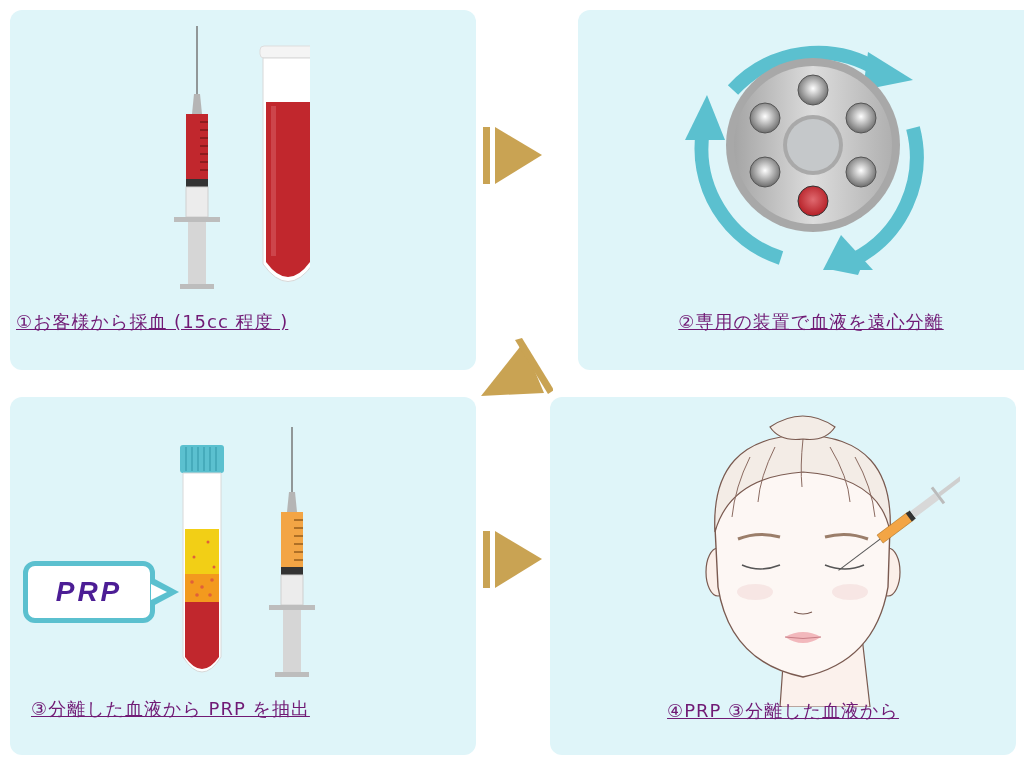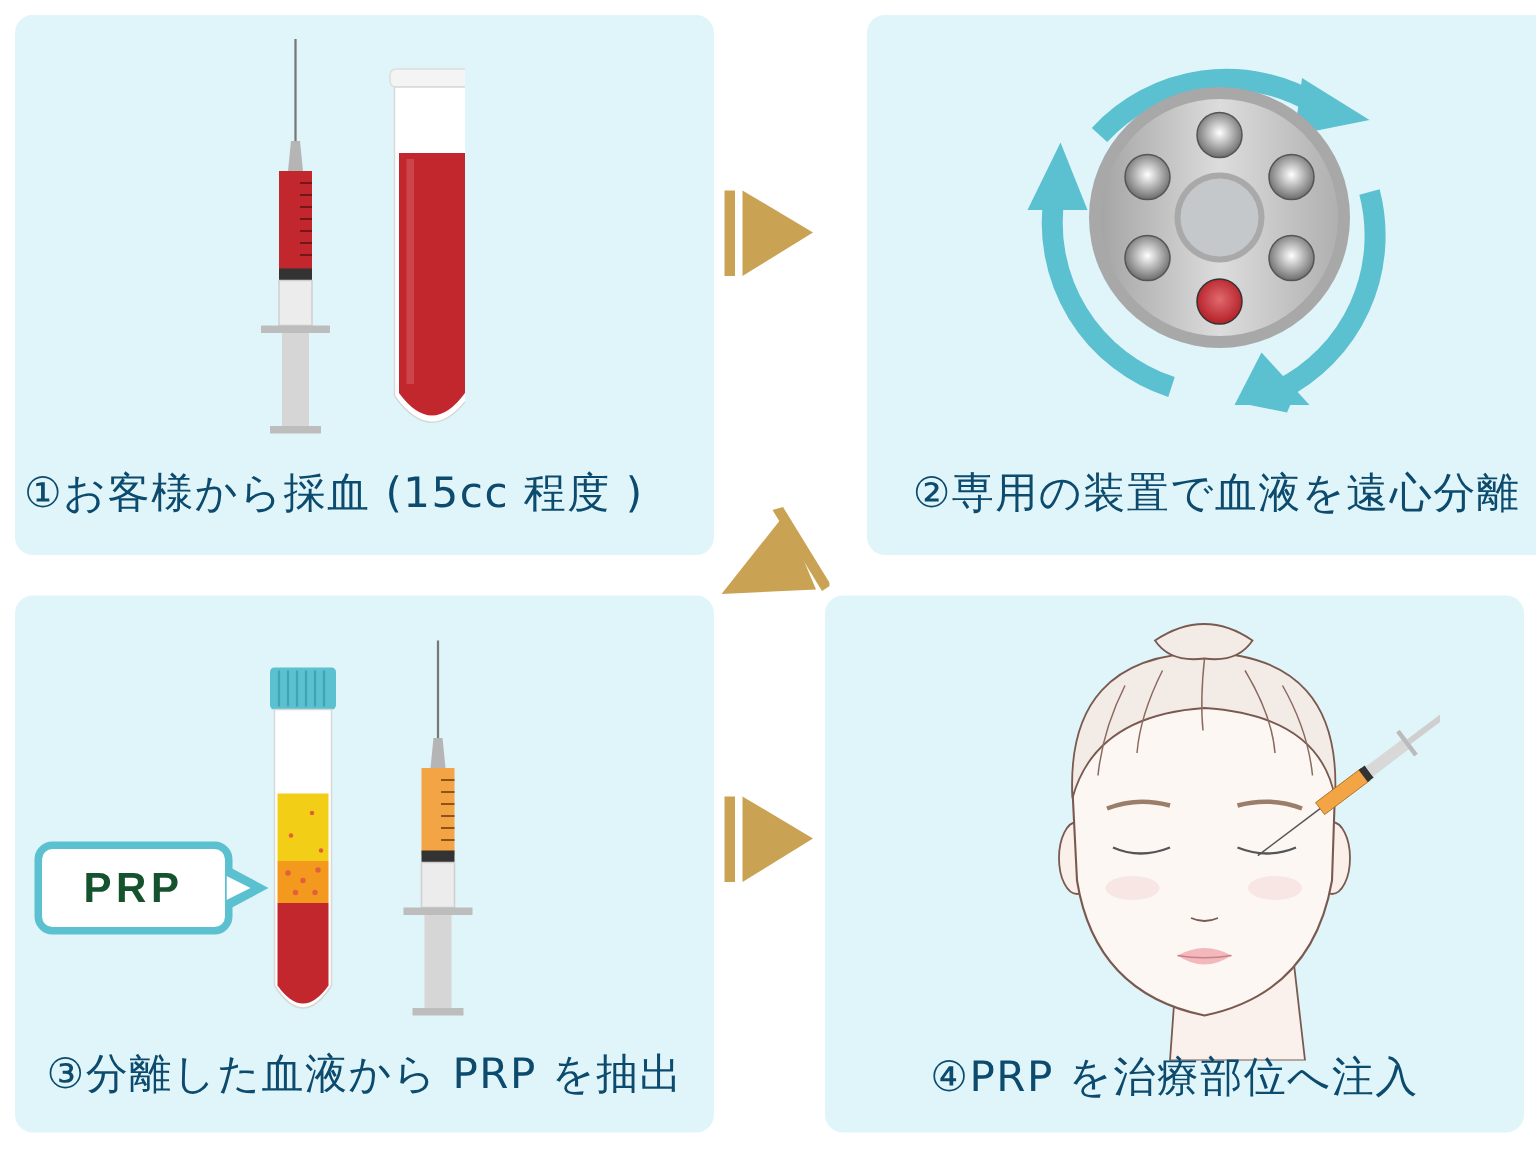--- a/index.html
+++ b/index.html
@@ -3,33 +3,33 @@
 <meta charset="utf-8">
 <style>
   html, body { margin:0; padding:0; background:#ffffff; }
   body { width:1024px; height:768px; position:relative; overflow:hidden;
          font-family:"DejaVu Sans","Liberation Sans",sans-serif; }
   .panel { position:absolute; background:#dff5f9; border-radius:12px; overflow:hidden; }
   .p1 { left:10px; top:10px; width:466px; height:360px; }
   .p2 { left:550px; top:10px; width:466px; height:360px;margin-left:28px; }
   .p3 { left:10px; top:397px; width:466px; height:358px; }
   .p4 { left:550px; top:397px; width:466px; height:358px; }
-  .caption { position:absolute; left:0; right:0; text-align:center; color:#0c4a6e;
-             font-size:28px; letter-spacing:1px; white-space:nowrap; }
+  .caption { position:absolute; left:0; right:0; text-align:center; color:#701a75;
+             font-size:18px; letter-spacing:1px; white-space:nowrap;text-decoration:underline; }
   .p1 .caption { top:300px; text-align:left; padding-left:6px; }
   .p2 .caption { top:300px; }
   .p3 .caption { top:300px; text-align:left; padding-left:21px; }
   .p4 .caption { top:302px; }
   .illus { position:absolute; }
   .arrow { position:absolute; }
   .prp-bubble { position:absolute; left:13px; top:164px; width:132px; height:62px;
                 background:#fff; border:5px solid #5bc0cf; border-radius:12px; box-sizing:border-box;
                 display:flex; align-items:center; justify-content:center;
-                color:#14532d; font-weight:bold; font-size:28px; letter-spacing:3px;
-                font-family:"Liberation Sans",sans-serif; }
+                color:#4c1d95; font-weight:bold; font-size:28px; letter-spacing:3px;
+                font-family:"Liberation Sans",sans-serif;font-style:italic; }
   .prp-tail { position:absolute; left:141px; top:177px; }
 </style>
 </head>
 <body>
 
 <div class="panel p1">
   <svg class="illus" style="left:160px;top:14px;" width="140" height="285" viewBox="0 0 140 285">
 
     <line x1="27" y1="2" x2="27" y2="70" stroke="#777" stroke-width="1.5"></line>
     <polygon points="24,70 30,70 32,90 22,90" fill="#b5b5b5"></polygon>
@@ -185,21 +185,21 @@
     <g transform="translate(222,108) rotate(-37)">
       <line x1="-92" y1="0" x2="-40" y2="0" stroke="#555" stroke-width="1"></line>
       <rect x="-40" y="-5" width="38" height="10" fill="#f3a545" stroke="#a16414" stroke-width="0.5"></rect>
       <rect x="-4" y="-5" width="5" height="10" fill="#333"></rect>
       <rect x="1" y="-4" width="30" height="8" fill="#d8d8d8"></rect>
       <rect x="31" y="-10" width="3" height="20" fill="#bbb"></rect>
       <rect x="34" y="-2" width="34" height="4" fill="#cfcfcf"></rect>
       <rect x="68" y="-7" width="3" height="14" fill="#bbb"></rect>
     </g>
   </svg>
-  <div class="caption">④PRP を治療部位へ注入</div>
+  <div class="caption">④PRP ③分離した血液から</div>
 </div>
 
 <svg class="arrow" style="left:480px;top:124px;" width="70" height="64" viewBox="0 0 70 64">
   <rect x="3" y="3" width="7" height="57" fill="#c9a353"></rect>
   <polygon points="15,3 62,31 15,60" fill="#c9a353"></polygon>
 </svg>
 
 <svg class="arrow" style="left:478px;top:338px;" width="75" height="60" viewBox="0 0 75 60">
   <polygon points="3,58 45,5 66,55" fill="#c9a353"></polygon>
   <polygon points="51,2 58,0 90,52 84,56" fill="#c9a353" transform="translate(-14,0)"></polygon>

